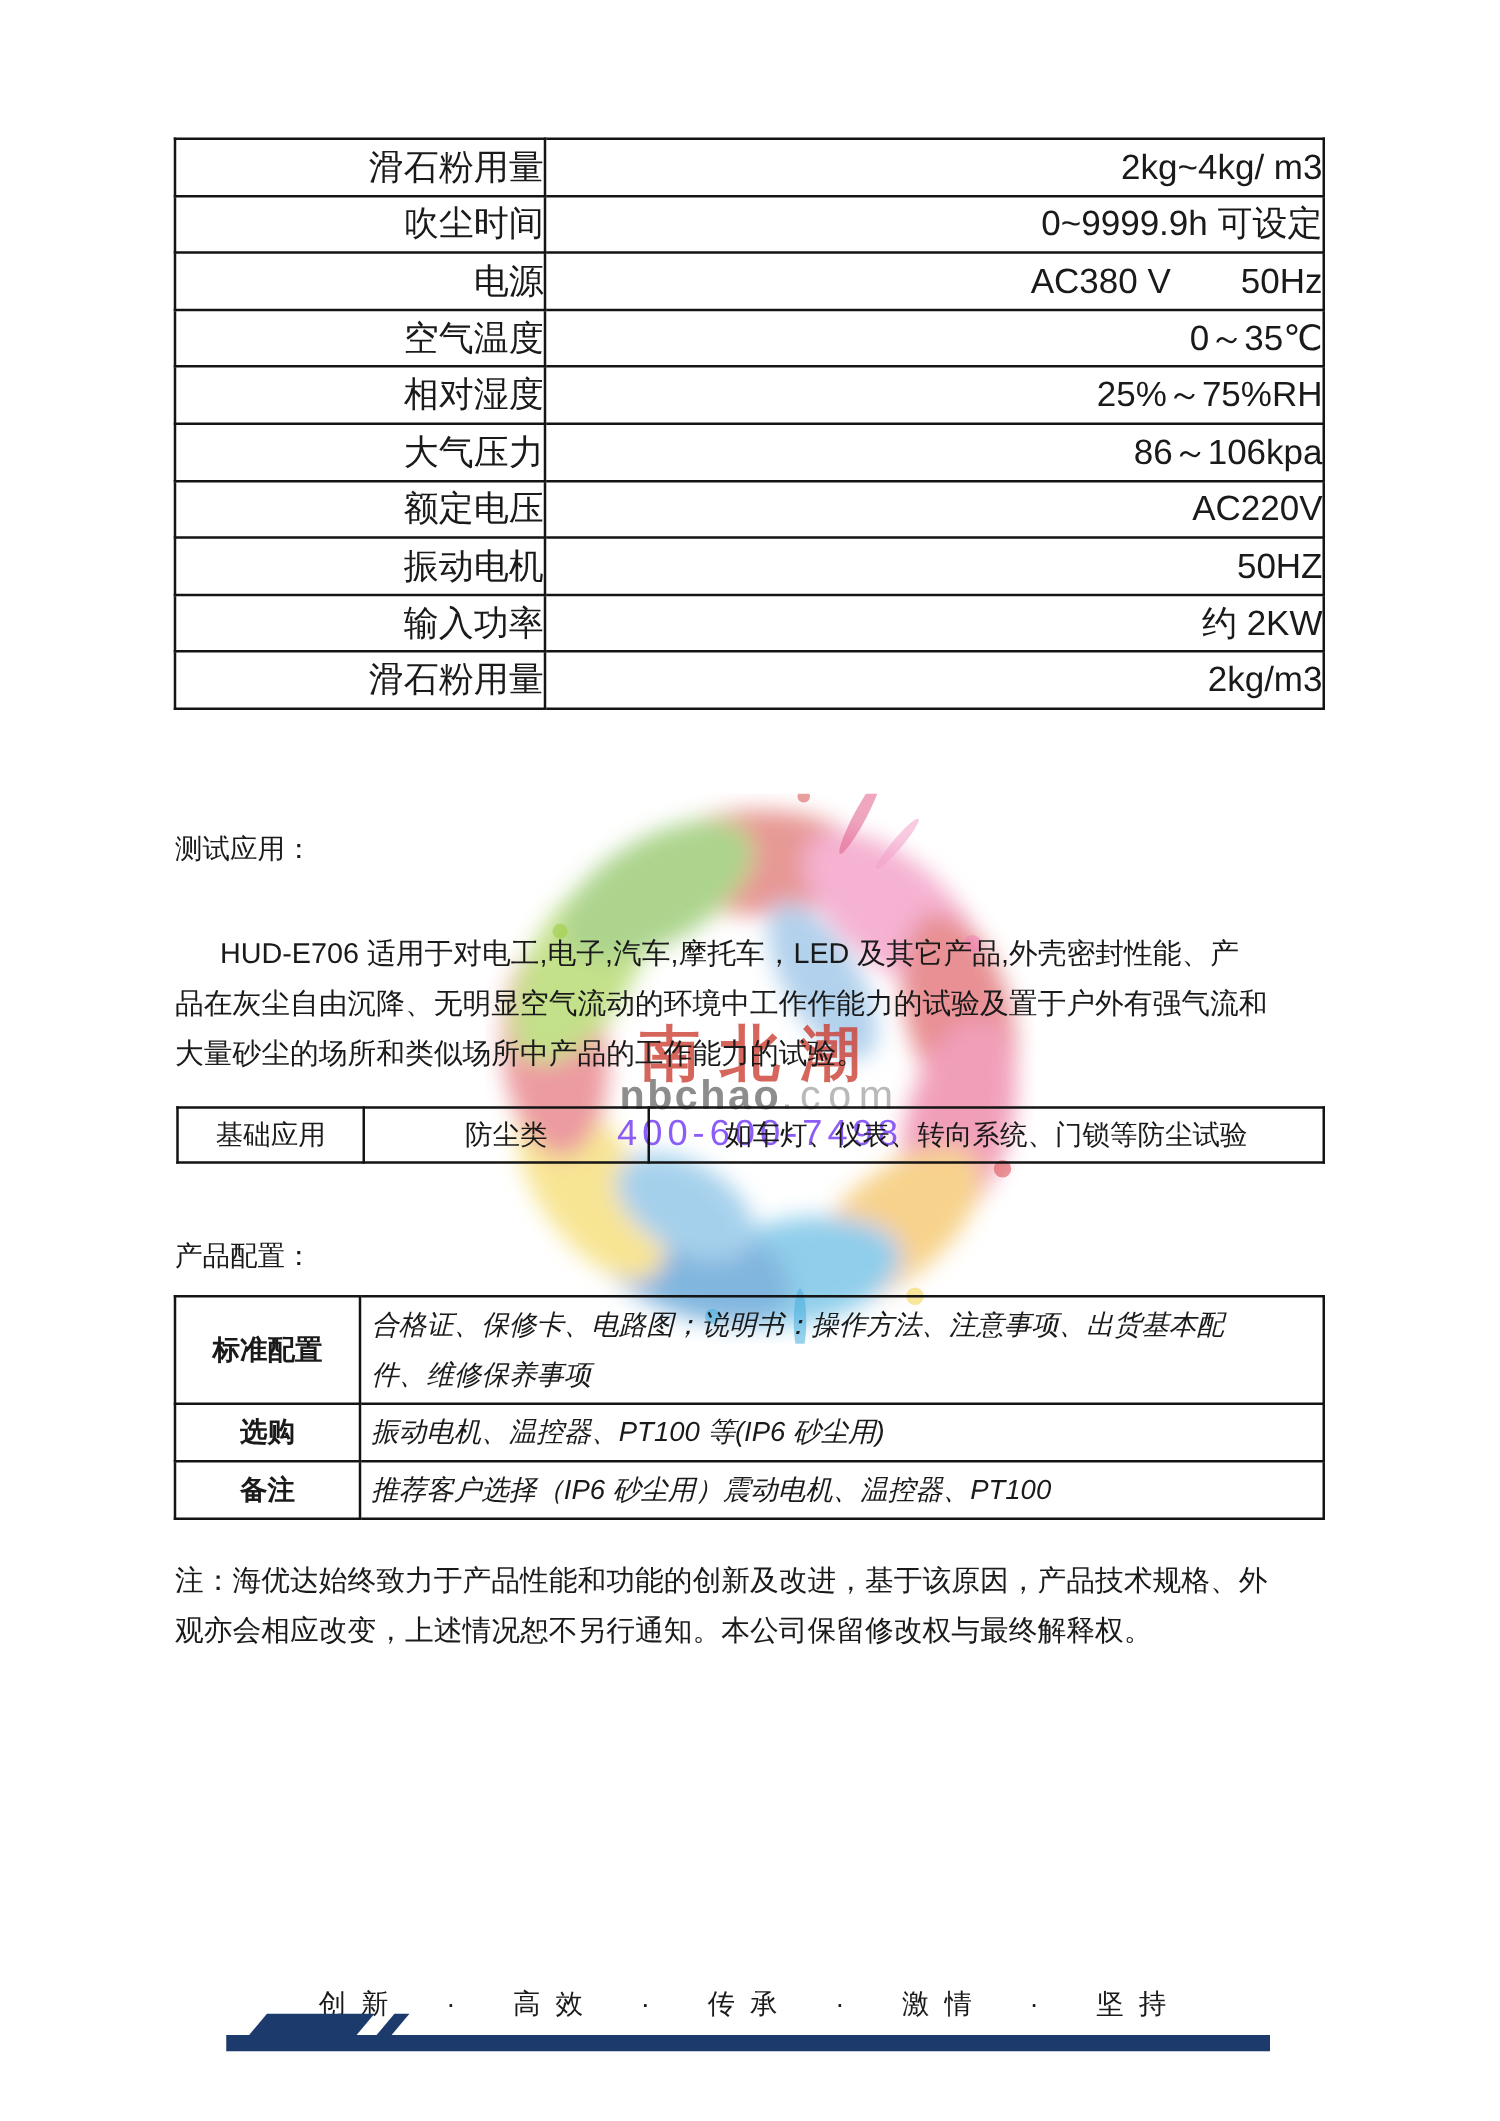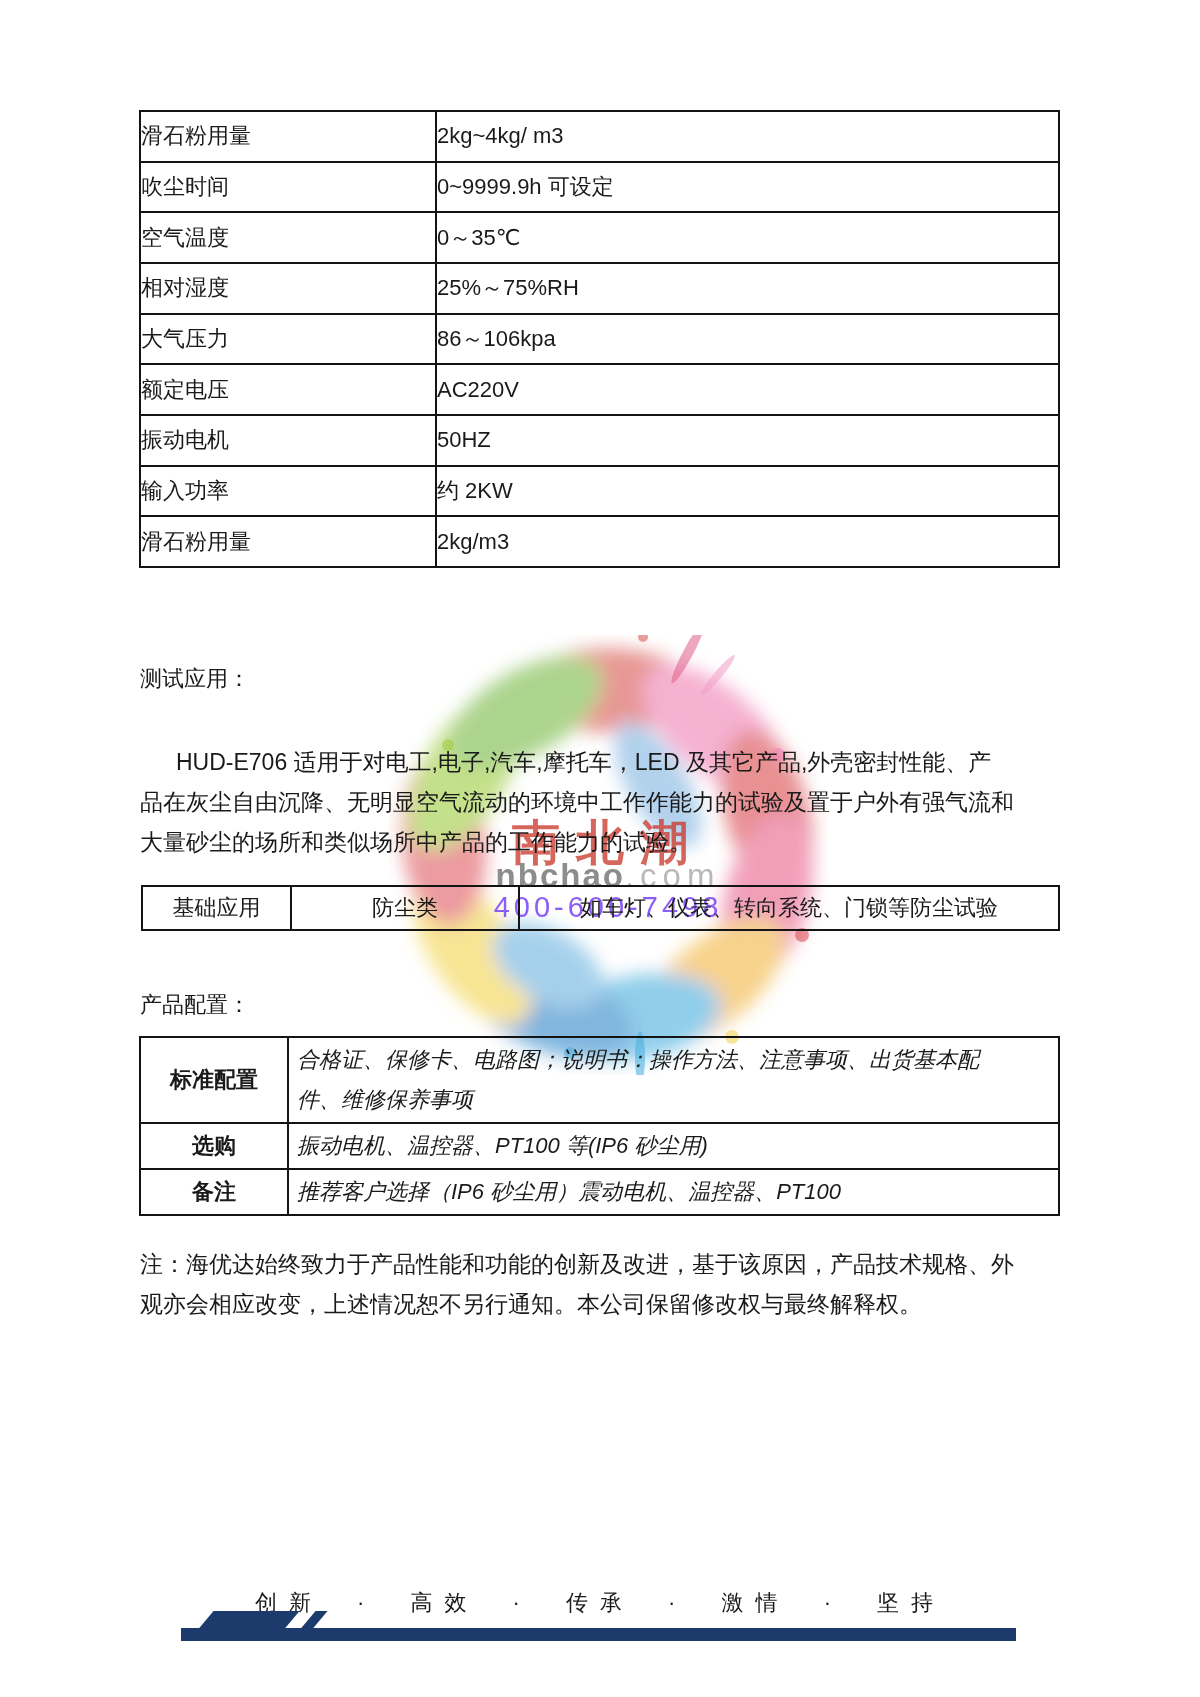--- a/index.html
+++ b/index.html
@@ -2,22 +2,22 @@
 <html><head>
 <meta charset="utf-8">
 <style>
   html,body{margin:0;padding:0;background:#ffffff;}
   #page{position:relative;width:1200px;height:1697px;background:#fff;overflow:hidden;
         font-family:"Liberation Sans","DejaVu Sans",sans-serif;color:#1a1a1a;margin:0 auto;}
 
   
   .spec-table{position:absolute;left:139px;top:110px;width:921px;height:458px;z-index:2;
               border-collapse:collapse;table-layout:fixed;}
-  .spec-table td{border:2px solid #141414;text-align:left;vertical-align:middle;
-                 font-size:22px;padding:0;background:transparent;}
+  .spec-table td{border:2px solid #141414;text-align:right;vertical-align:middle;
+                 font-size:28px;padding:0;background:transparent;}
 
   
   .section-heading{position:absolute;left:140px;font-size:22px;line-height:30px;z-index:2;}
   #test-app-heading{top:664px;}
   #config-heading{top:990px;}
   .para{position:absolute;left:140px;top:742px;width:922px;font-size:23px;line-height:40px;z-index:2;}
   .para .line-indent{text-indent:36px;}
 
   
   .app-table{position:absolute;left:141px;top:885px;width:919px;z-index:2;
@@ -109,20 +109,24 @@
     <tbody>
       <tr>
           <td>滑石粉用量</td>
           <td>2kg~4kg/ m3</td>
         </tr>
       <tr>
           <td>吹尘时间</td>
           <td>0~9999.9h 可设定</td>
         </tr>
       <tr>
+          <td>电源</td>
+          <td>AC380 V　　50Hz</td>
+        </tr>
+      <tr>
           <td>空气温度</td>
           <td>0～35℃</td>
         </tr>
       <tr>
           <td>相对湿度</td>
           <td>25%～75%RH</td>
         </tr>
       <tr>
           <td>大气压力</td>
           <td>86～106kpa</td>

